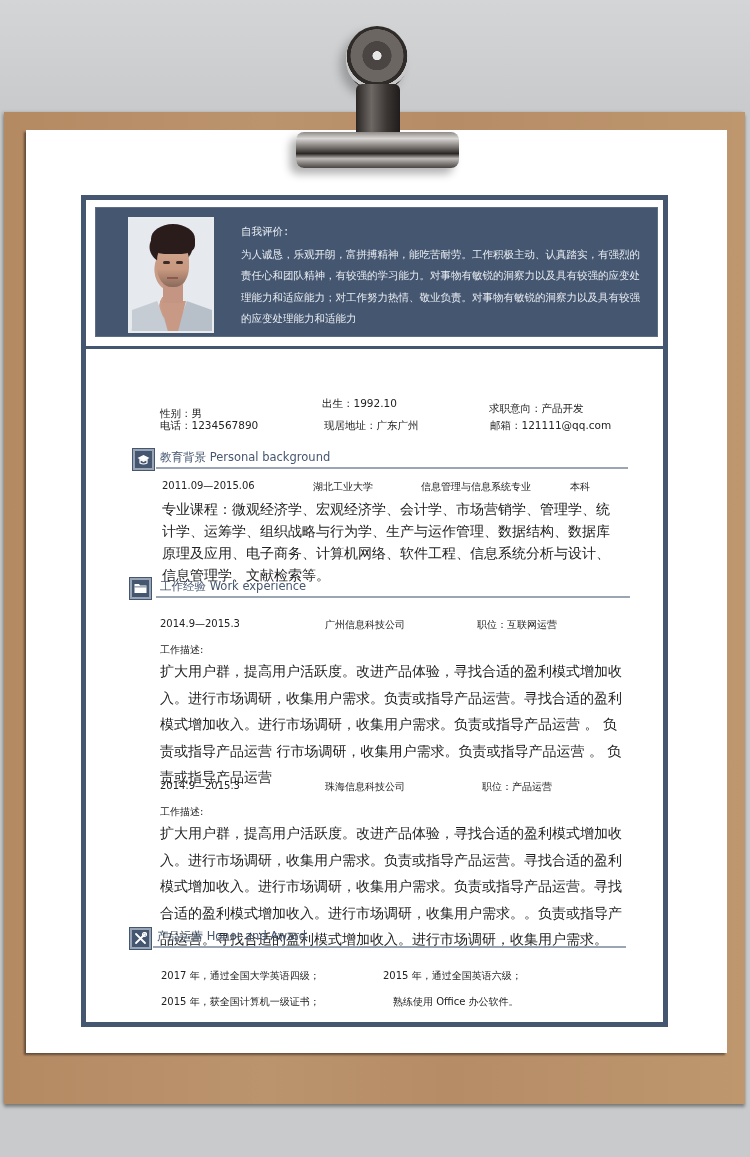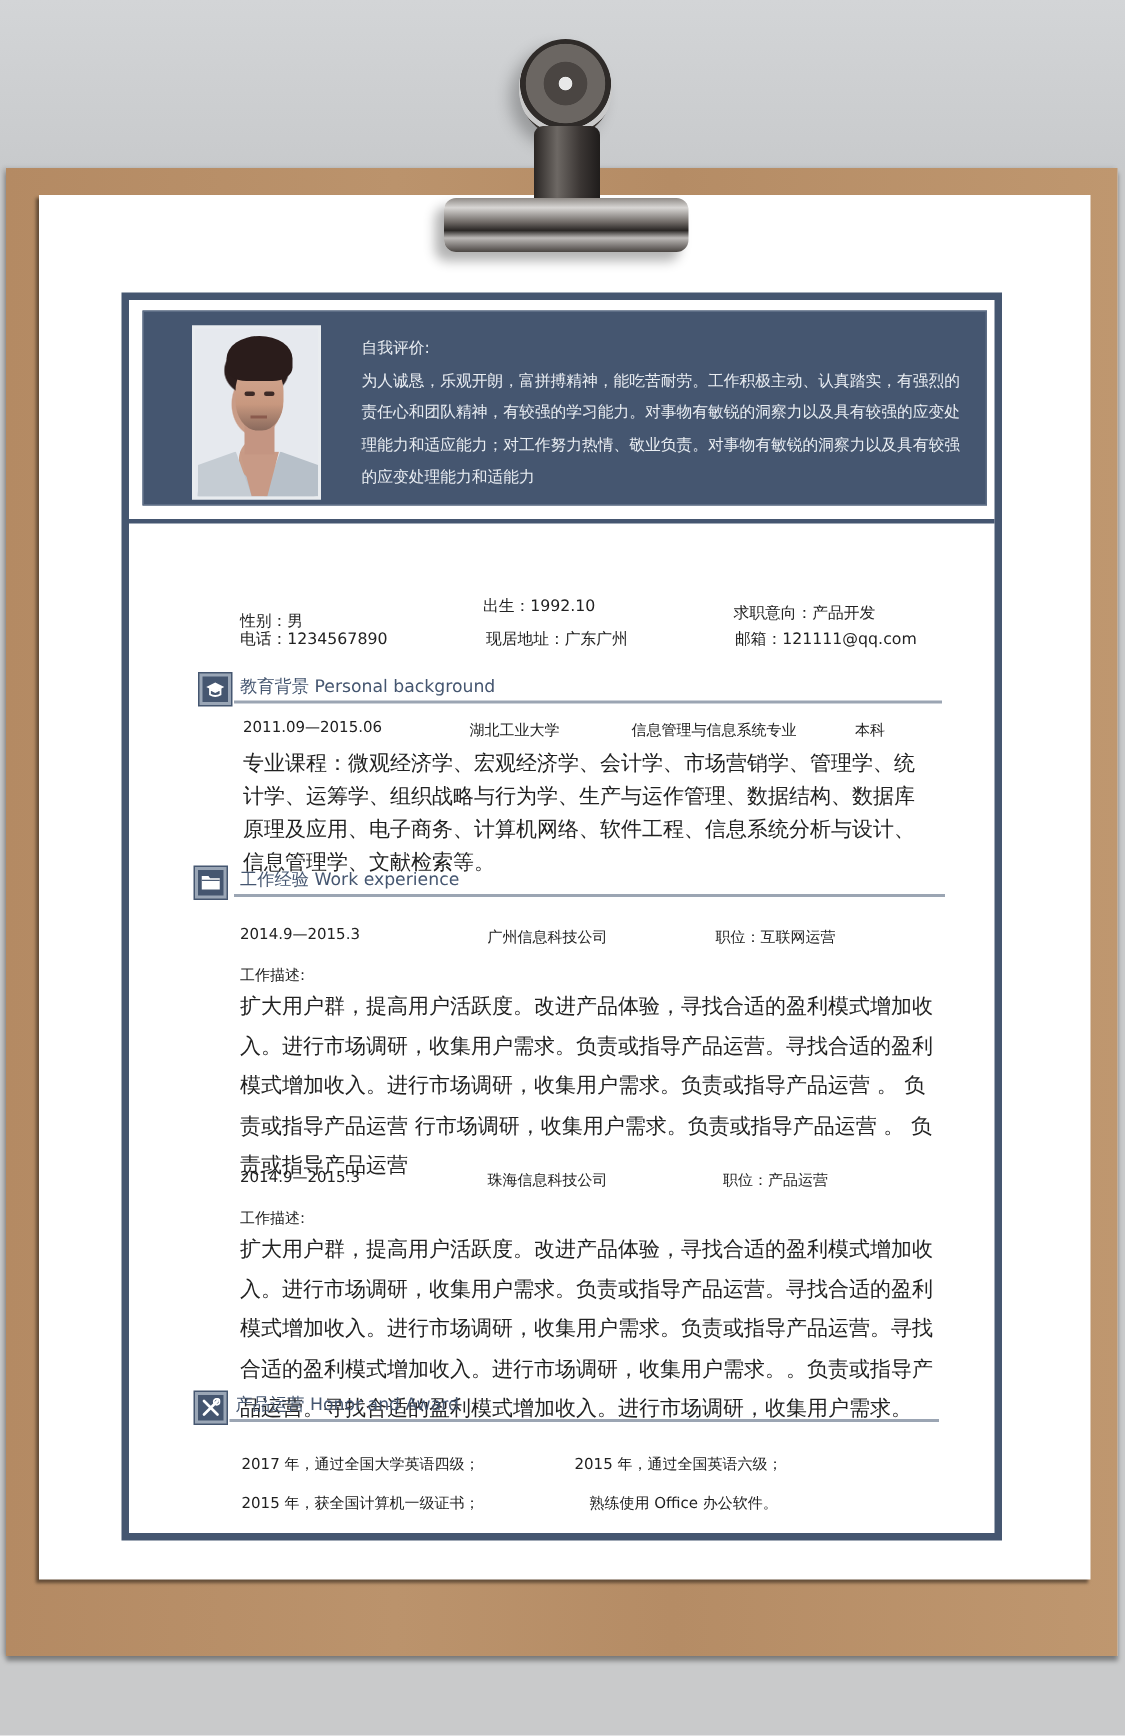--- a/index.html
+++ b/index.html
@@ -88,21 +88,21 @@
     clip-path: polygon(30% 0, 100% 30%, 100% 100%, 0 100%);
   }
   .photo .chest {
     position: absolute; left: 30px; top: 82px; width: 26px; height: 30px; background: #c89a86;
     clip-path: polygon(0 0, 100% 0, 70% 100%, 30% 100%);
   }
   .self-eval {
     position: absolute; left: 145px; top: 14px; width: 400px;
     color: #e9edf2; font-size: 10.5px; line-height: 21.5px;
   }
-  .self-eval .label { display: block; }
+  .self-eval .label { display: block; font-family: Liberation Mono, monospace; }
   
   .section-head {
     position: absolute; left: 47px; height: 24px; width: 500px;
   }
   .section-icon {
     position: absolute; left: 0; top: 0; width: 21px; height: 21px;
     background: #455670; border: 2px solid #9aa6b6; outline: 1px solid #455670;
     display: flex; align-items: center; justify-content: center;
   }
   .section-title {

